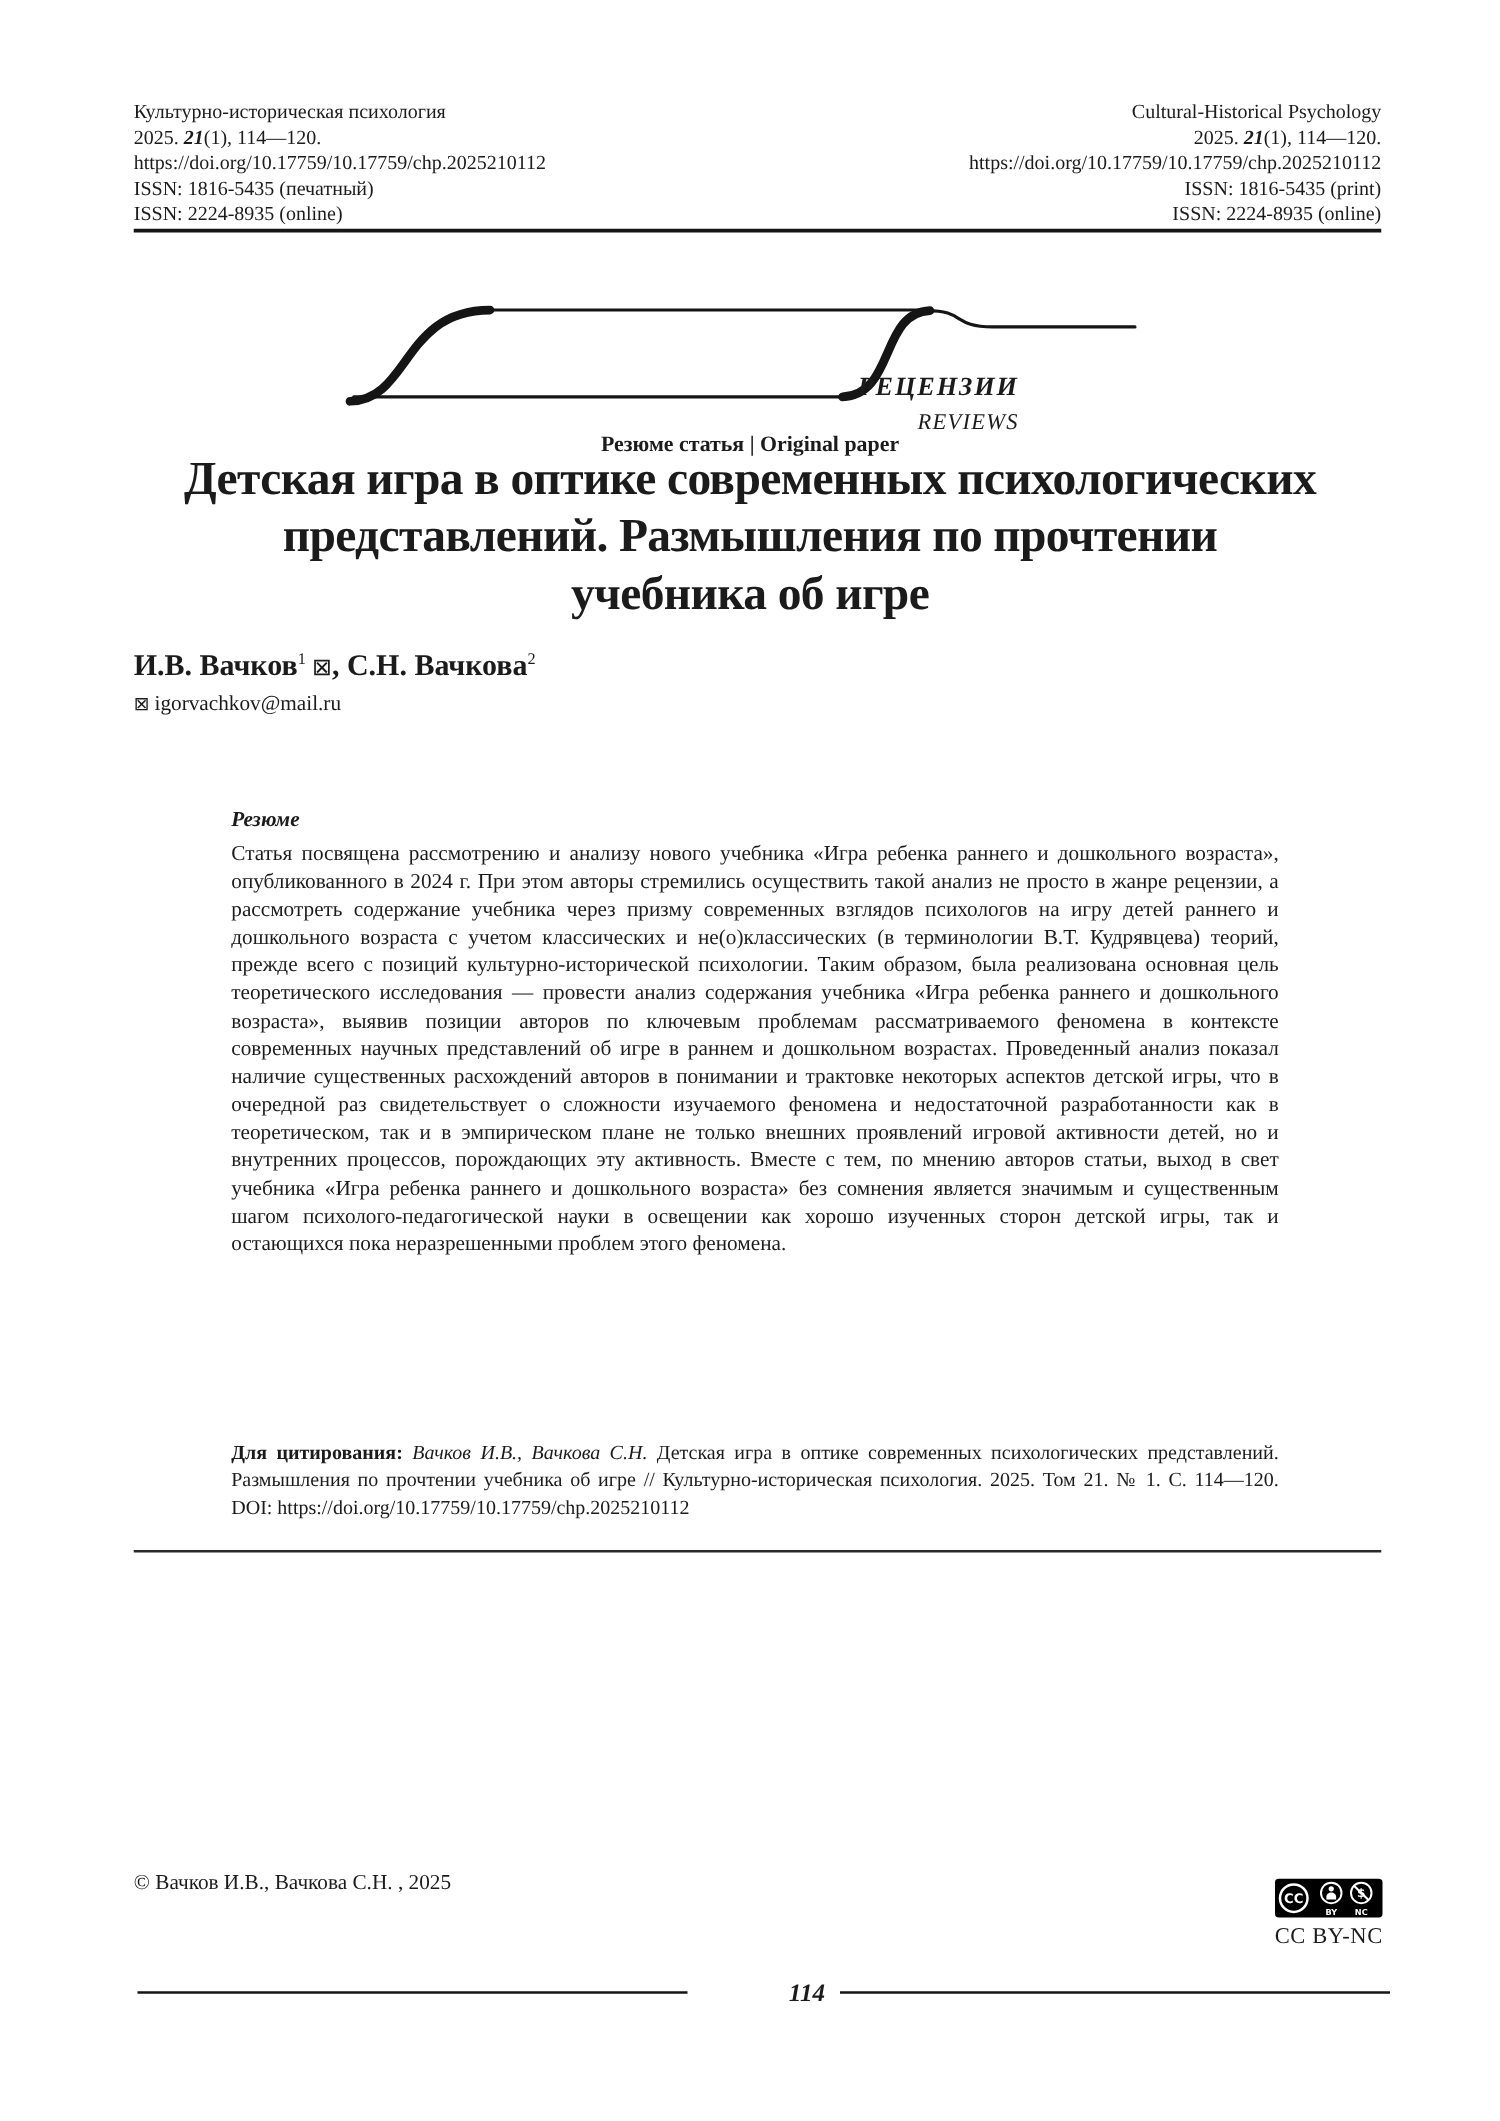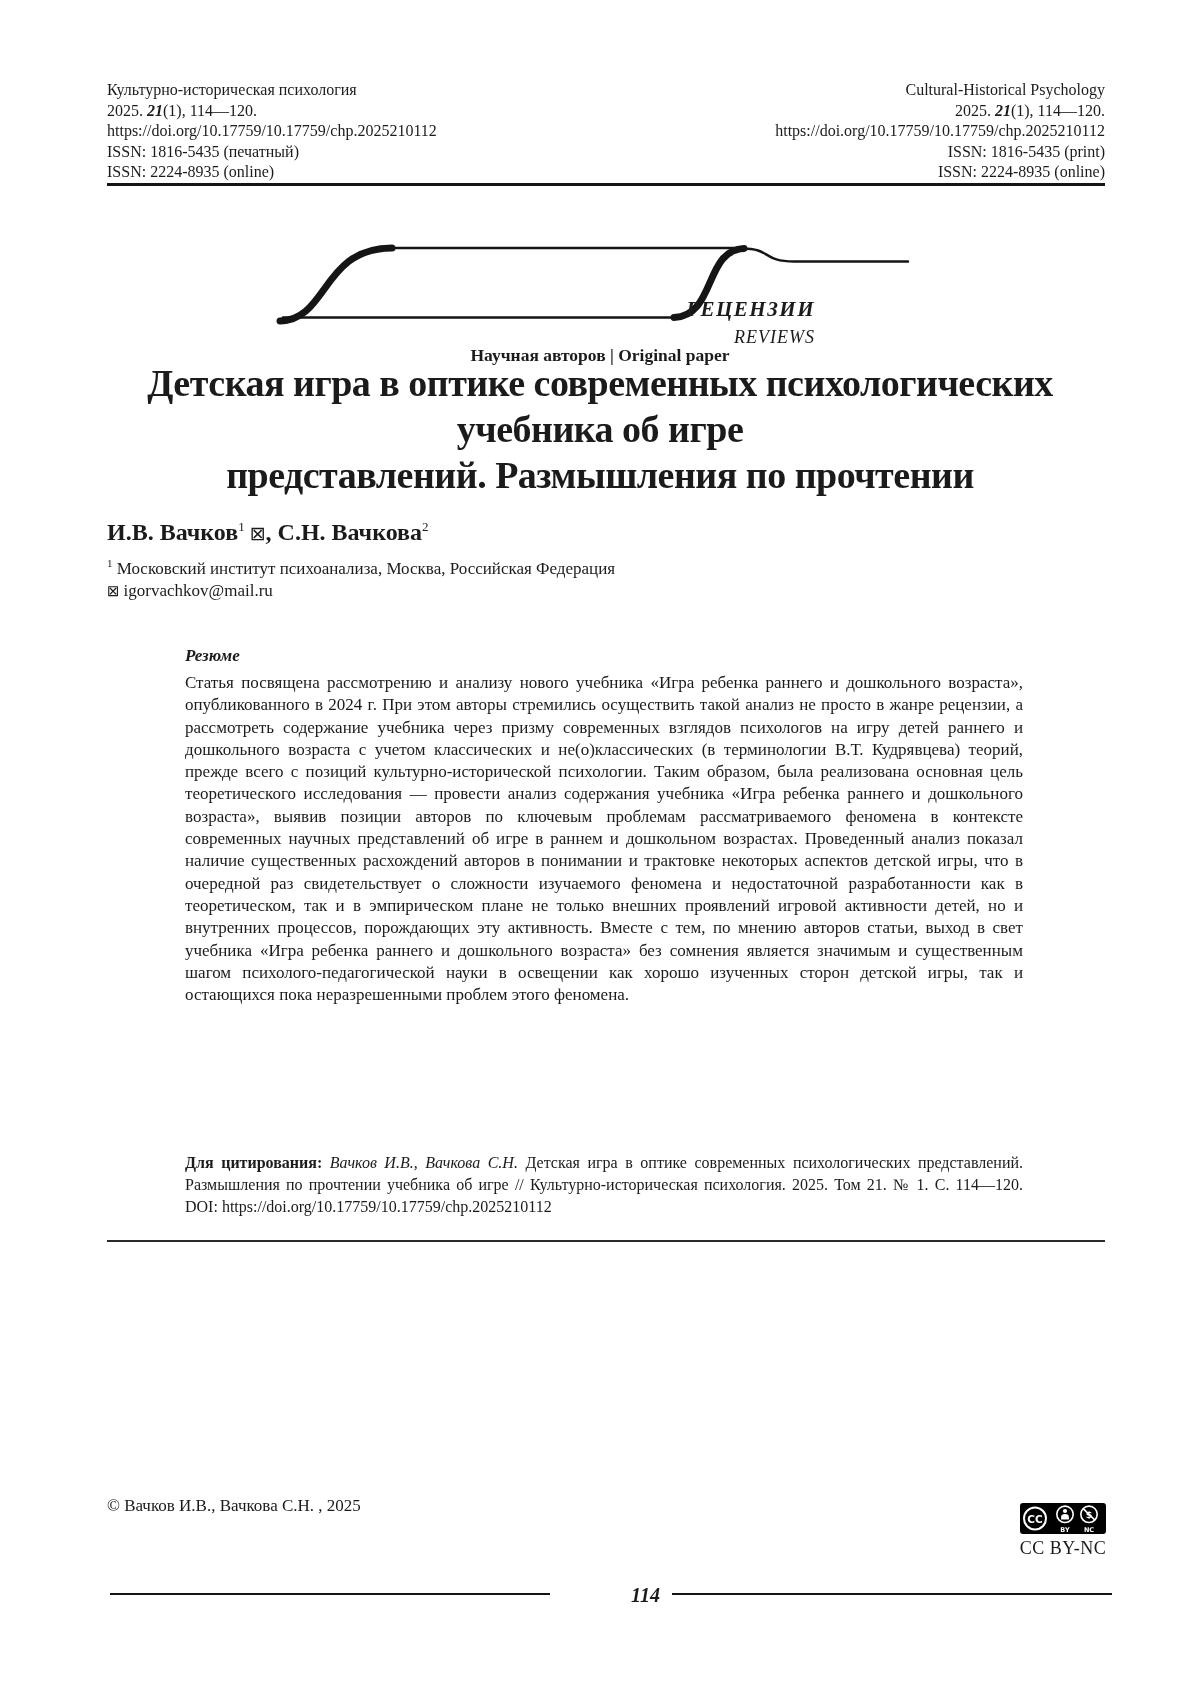--- a/index.html
+++ b/index.html
@@ -102,32 +102,31 @@
         <path d="M 404 97.5 C 446 96 434 30 474 28.5" stroke-width="7"></path>
         <path d="M 472 28.5 C 502 28.5 492 41.5 524 41.5 L 638 41.5" stroke-width="2.5"></path>
       </g>
     </svg>
     <div class="banner-text">
       <div class="banner-ru">РЕЦЕНЗИИ</div>
       <div class="banner-en">REVIEWS</div>
     </div>
   </div>
 
-  <div class="article-type">Научная авторов | Original paper</div>
+  <div class="article-type">Резюме статья | Original paper</div>
 
   <h1 class="title">
     <span class="tl">Детская игра в оптике современных психологических</span>
+    <span class="tl">представлений. Размышления по прочтении</span>
     <span class="tl">учебника об игре</span>
-    <span class="tl">представлений. Размышления по прочтении</span>
   </h1>
 
   <div class="authors"><span>И.В. Вачков</span><sup>1</sup><span class="mail-glyph">⊠</span><span>, </span><span>С.Н. Вачкова</span><sup>2</sup></div>
 
   <div class="affiliations">
-    <div class="aff-line"><sup>1</sup> <span>Московский институт психоанализа, Москва, Российская Федерация</span></div>
     <div class="aff-line email-line"><span class="mail-glyph">⊠</span><span>igorvachkov@mail.ru</span></div>
   </div>
 
   <section class="abstract">
     <div class="abs-heading">Резюме</div>
     <p class="abs-text">Статья посвящена рассмотрению и анализу нового учебника «Игра ребенка раннего и дошкольного возраста», опубликованного в 2024 г. При этом авторы стремились осуществить такой анализ не просто в жанре рецензии, а рассмотреть содержание учебника через призму современных взглядов психологов на игру детей раннего и дошкольного возраста с учетом классических и не(о)классических (в терминологии В.Т. Кудрявцева) теорий, прежде всего с позиций культурно-исторической психологии. Таким образом, была реализована основная цель теоретического исследования — провести анализ содержания учебника «Игра ребенка раннего и дошкольного возраста», выявив позиции авторов по ключевым проблемам рассматриваемого феномена в контексте современных научных представлений об игре в раннем и дошкольном возрастах. Проведенный анализ показал наличие существенных расхождений авторов в понимании и трактовке некоторых аспектов детской игры, что в очередной раз свидетельствует о сложности изучаемого феномена и недостаточной разработанности как в теоретическом, так и в эмпирическом плане не только внешних проявлений игровой активности детей, но и внутренних процессов, порождающих эту активность. Вместе с тем, по мнению авторов статьи, выход в свет учебника «Игра ребенка раннего и дошкольного возраста» без сомнения является значимым и существенным шагом психолого-педагогической науки в освещении как хорошо изученных сторон детской игры, так и остающихся пока неразрешенными проблем этого феномена.</p>
   </section>
 
 
   <div class="citation"><span class="cit-label">Для цитирования:</span> <span class="cit-authors">Вачков И.В., Вачкова С.Н.</span> <span>Детская игра в оптике современных психологических представлений. Размышления по прочтении учебника об игре // Культурно-историческая психология. 2025. Том 21. № 1. С. 114—120. DOI: https://doi.org/10.17759/10.17759/chp.2025210112</span></div>

